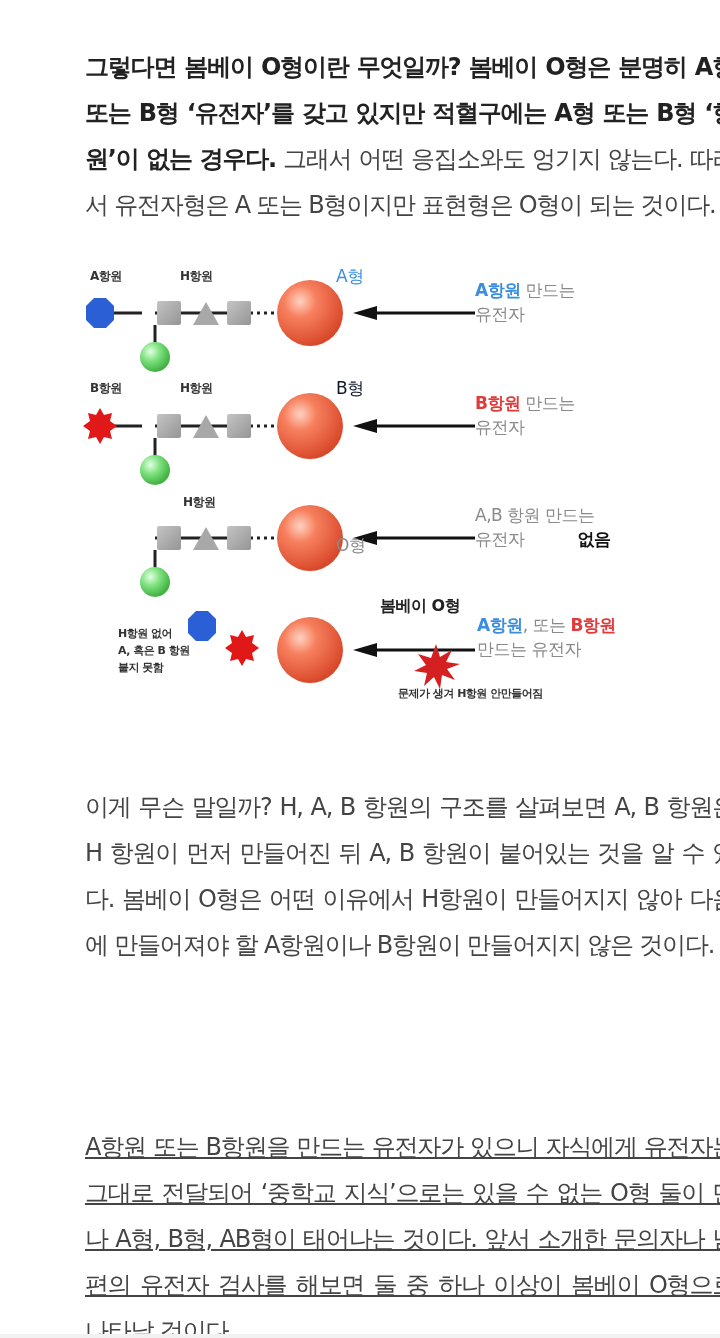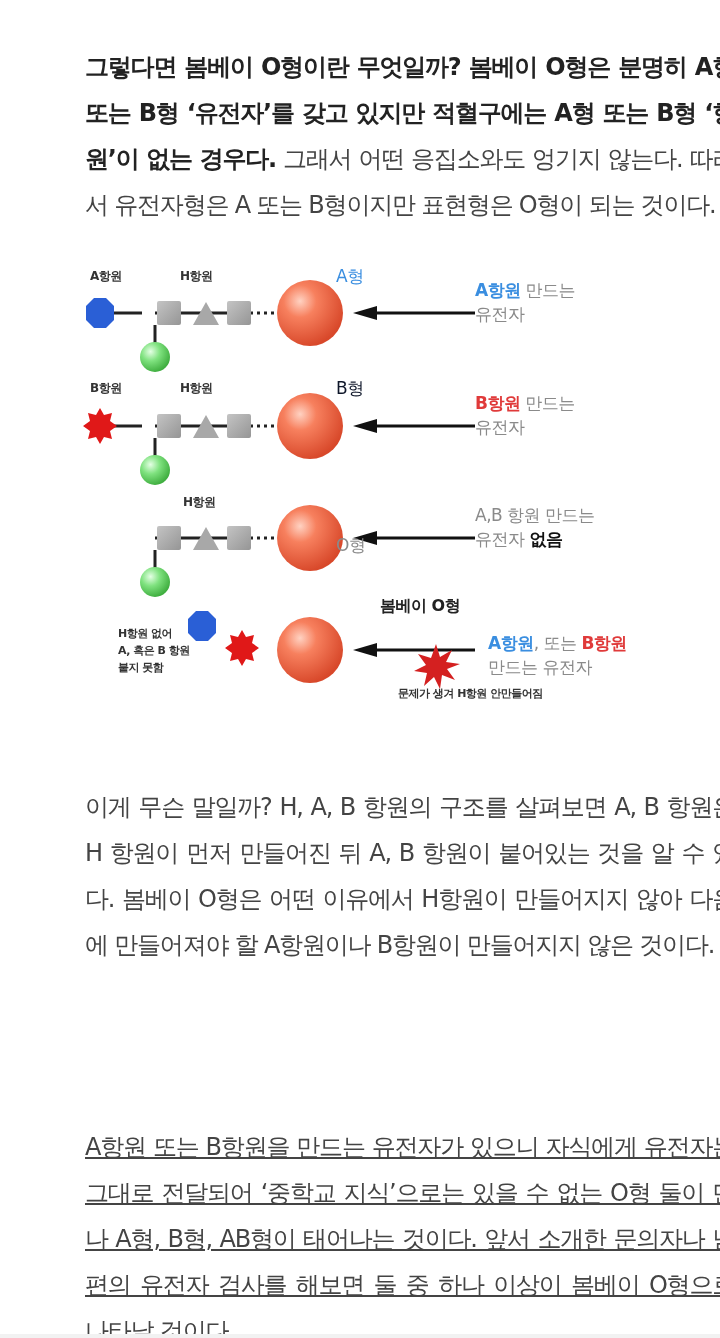--- a/index.html
+++ b/index.html
@@ -102,31 +102,31 @@
   <div class="lbl" style="left:395px;top:133px;font-size:17px;line-height:24px;color:#8a8a8a;font-weight:normal;">
     <span style="color:#e03a3a;font-weight:bold;">B항원</span><span> 만드는</span><br>
     <span>유전자</span>
   </div>
 
   
   <span class="lbl" style="left:103px;top:236px;font-size:12px;color:#333;">H항원</span>
   <span class="lbl" style="left:256px;top:232px;font-size:17px;color:#8a8a8a;font-weight:normal;margin-top:44px;">O형</span>
   <div class="lbl" style="left:395px;top:245px;font-size:17px;line-height:24px;color:#8a8a8a;font-weight:normal;">
     <span>A,B 항원 만드는</span><br>
-    <span>유전자 </span><span style="color:#111;font-weight:bold;">없음</span>
+    <span>유전자 </span><span style="color:#111;font-weight:bold;margin-left:48px;">없음</span>
   </div>
 
   
   <span class="lbl" style="left:256px;top:338px;font-size:16px;color:#222;margin-left:44px;">봄베이 O형</span>
   <div class="lbl" style="left:14px;top:367px;font-size:11px;line-height:17px;color:#333;margin-left:24px;">
     <span>H항원 없어</span><br>
     <span>A, 혹은 B 항원</span><br>
     <span>붙지 못함</span>
   </div>
-  <div class="lbl" style="left:408px;top:355px;font-size:17px;line-height:24px;color:#8a8a8a;font-weight:normal;margin-top:18px;">
+  <div class="lbl" style="left:397px;top:355px;font-size:17px;line-height:24px;color:#8a8a8a;font-weight:normal;">
     <span style="color:#3a8ee0;font-weight:bold;">A항원</span><span>, 또는 </span><span style="color:#e03a3a;font-weight:bold;">B항원</span><br>
     <span>만드는 유전자</span>
   </div>
   <span class="lbl" style="left:318px;top:428px;font-size:11px;color:#333;">문제가 생겨 H항원 안만들어짐</span>
 </div>
 
 <p class="para" id="p2">이게 무슨 말일까? H, A, B 항원의 구조를 살펴보면 A, B 항원은 H 항원이 먼저 만들어진 뒤 A, B 항원이 붙어있는 것을 알 수 있다. 봄베이 O형은 어떤 이유에서 H항원이 만들어지지 않아 다음에 만들어져야 할 A항원이나 B항원이 만들어지지 않은 것이다.</p>
 
 <p class="para" id="p3">A항원 또는 B항원을 만드는 유전자가 있으니 자식에게 유전자는 그대로 전달되어 ‘중학교 지식’으로는 있을 수 없는 O형 둘이 만나 A형, B형, AB형이 태어나는 것이다. 앞서 소개한 문의자나 남편의 유전자 검사를 해보면 둘 중 하나 이상이 봄베이 O형으로 나타날 것이다.</p>
 

